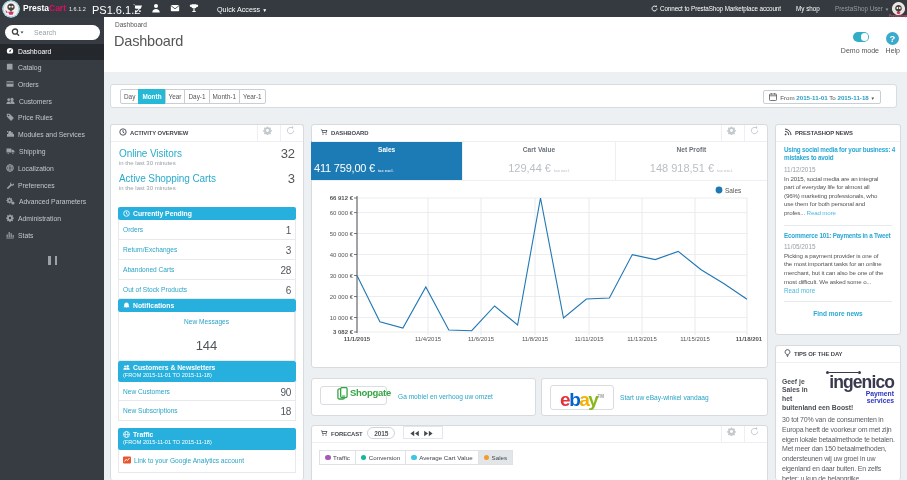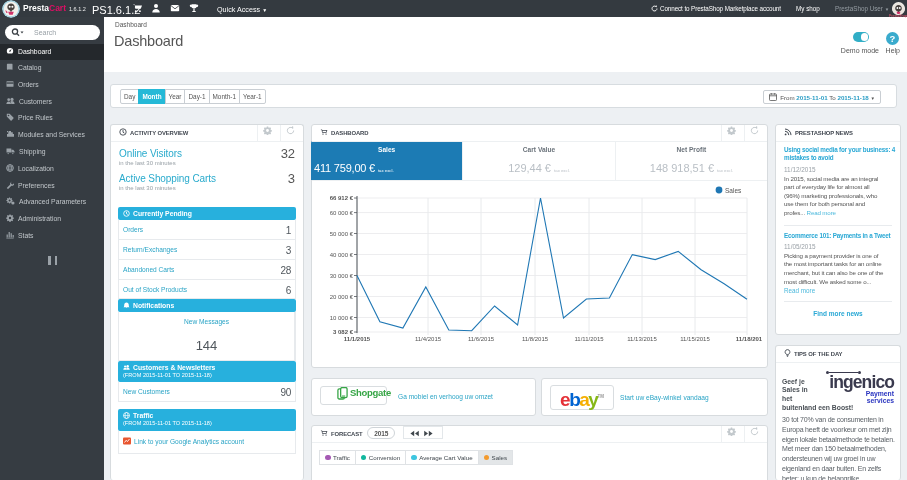--- a/index.html
+++ b/index.html
@@ -279,20 +279,21 @@
         <div class="v">144</div>
       </div>
   </div>
   <div class="bluebar"><svg width="7" height="7" viewBox="0 0 9 8">
         <circle cx="2.7" cy="2.7" r="1.4" fill="#fff"></circle>
         <circle cx="6" cy="2.4" r="1.6" fill="#fff"></circle>
         <path fill="#fff" d="M.4 7c0-1.7 1-2.6 2.3-2.6S5 5.3 5 7zM5.2 7c0-1.3-.4-2.2-1-2.6.5-.3 1-.5 1.7-.5C7.4 3.9 8.6 5 8.6 7z"></path>
       </svg>Customers &amp; Newsletters<span class="sub">(FROM 2015-11-01 TO 2015-11-18)</span></div>
   <div class="rowbox">
   <div class="lrow" style="height:19px">New Customers<span class="v">90</span></div>
+  <div class="lrow" style="height:19px">New Subscriptions<span class="v">18</span></div>
   </div>
   <div class="bluebar" style="margin-top:6.5px;padding-top:3.5px;padding-bottom:3.5px"><svg width="7" height="7" viewBox="0 0 8 8">
         <circle cx="4" cy="4" r="3.4" fill="none" stroke="#fff" stroke-width=".9"></circle>
         <ellipse cx="4" cy="4" rx="1.6" ry="3.4" fill="none" stroke="#fff" stroke-width=".7"></ellipse>
         <path d="M.6 4h6.8" stroke="#fff" stroke-width=".7"></path>
       </svg>Traffic<span class="sub">(FROM 2015-11-01 TO 2015-11-18)</span></div>
   <div id="ga-link"><svg width="8" height="8" viewBox="0 0 8 8" style="vertical-align:-1px;margin-right:3px">
         <rect x="0" y="0.5" width="8" height="7" rx="1" fill="#e8552f"></rect>
         <path d="M1.5 5.5l1.7-2.2 1.2 1.3 2.1-2.6" stroke="#fff" stroke-width=".9" fill="none"></path>
       </svg>Link to your Google Analytics account</div>

